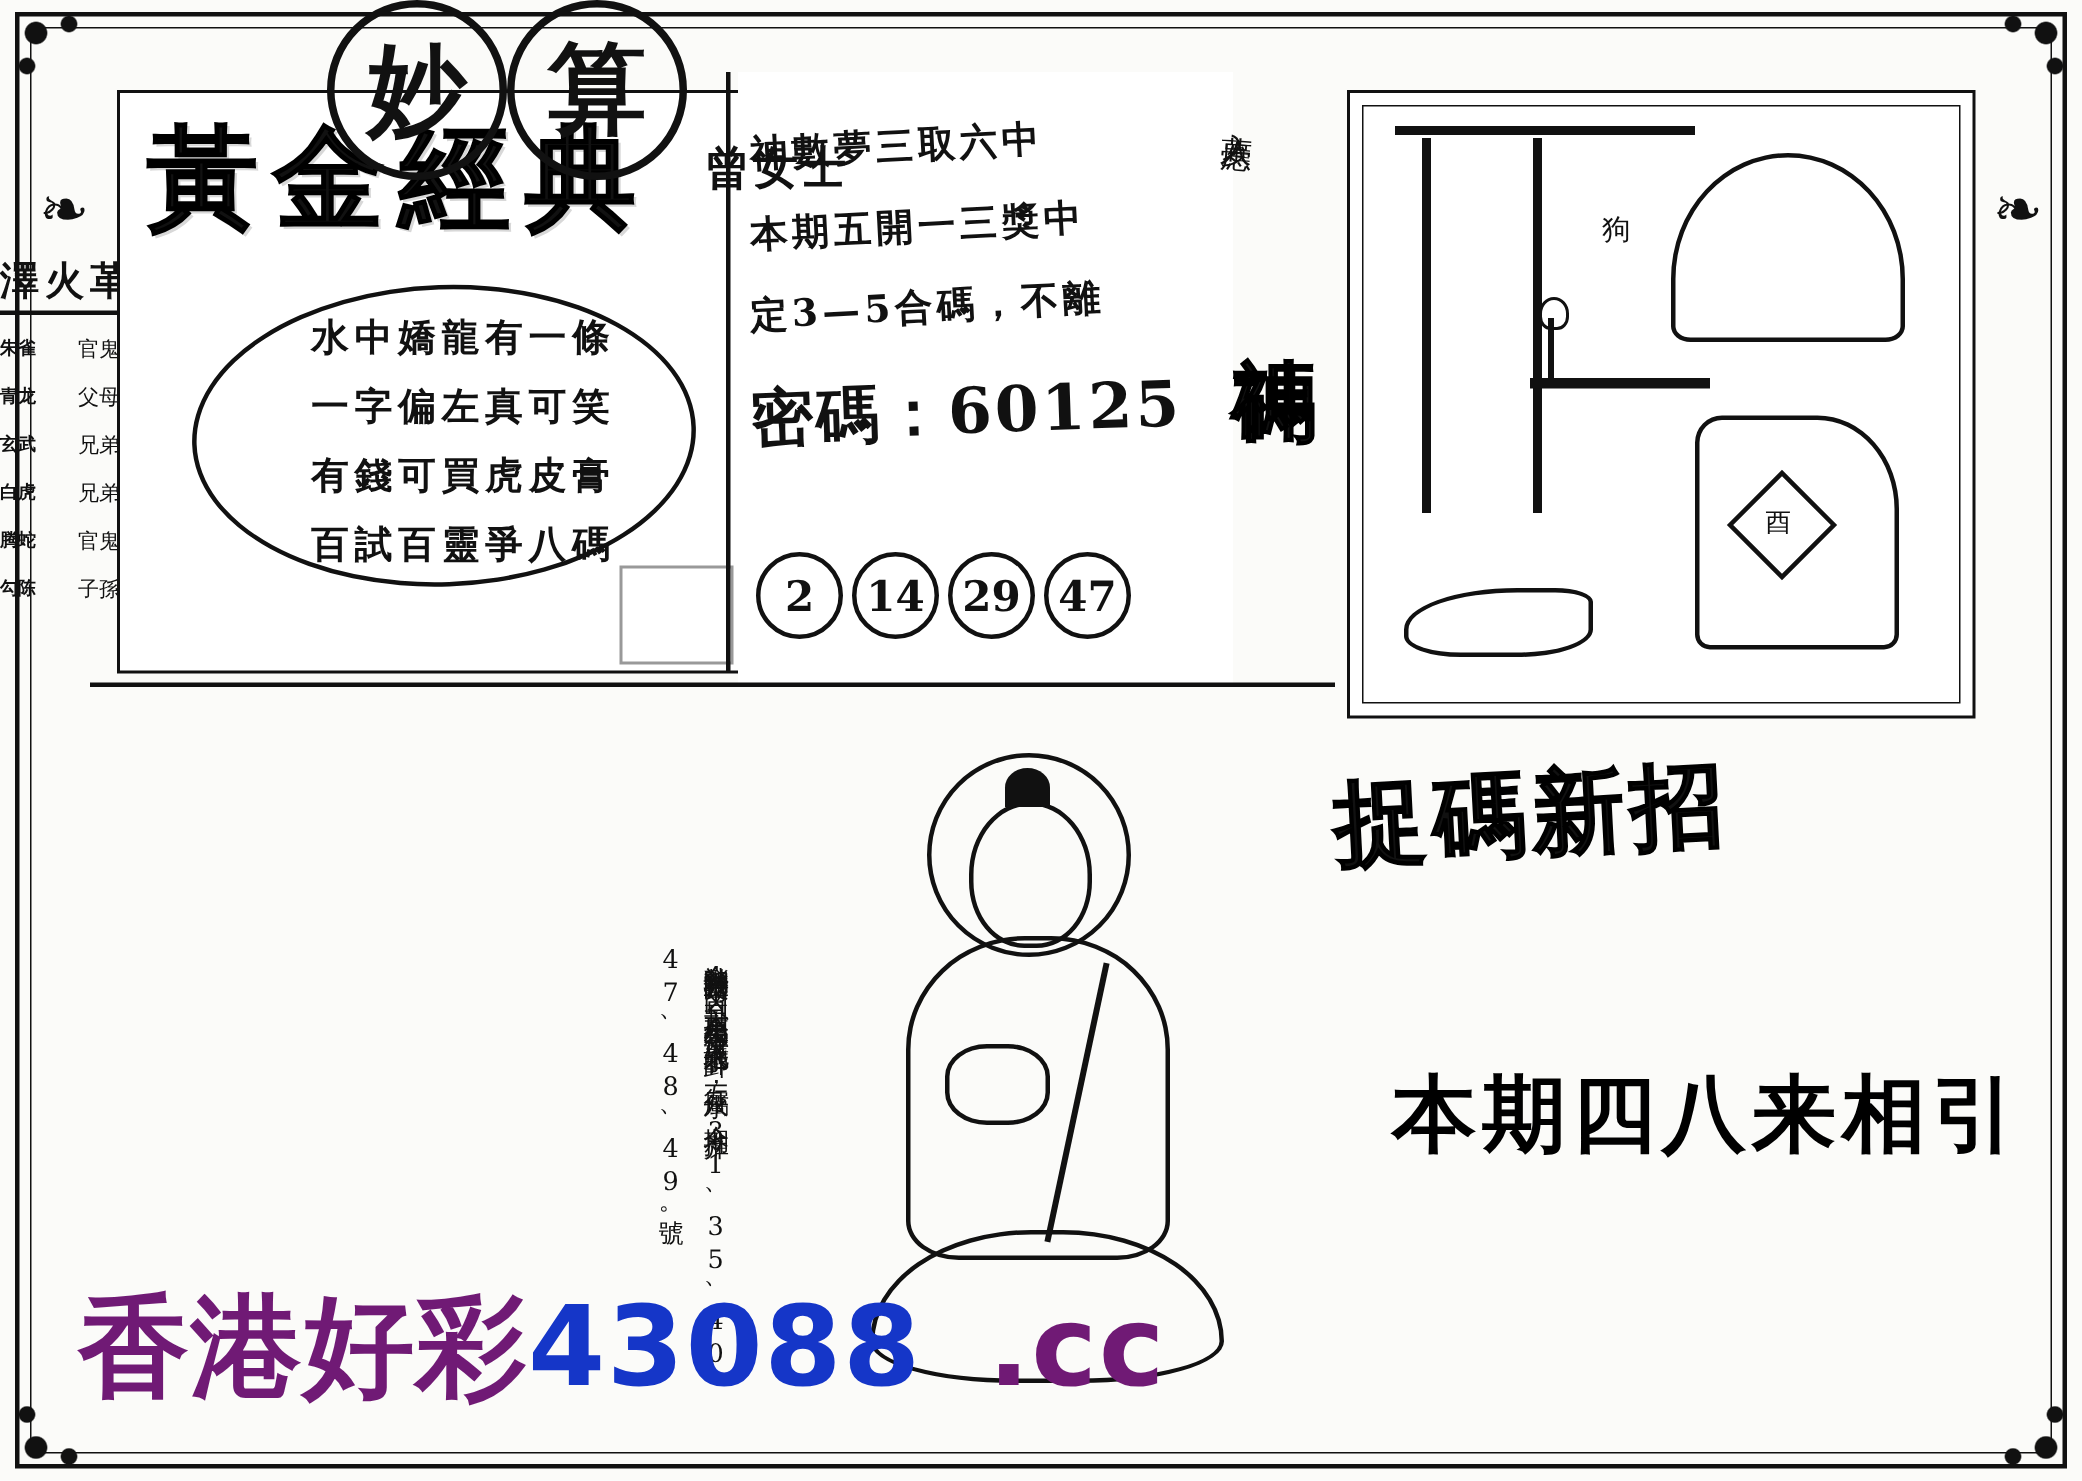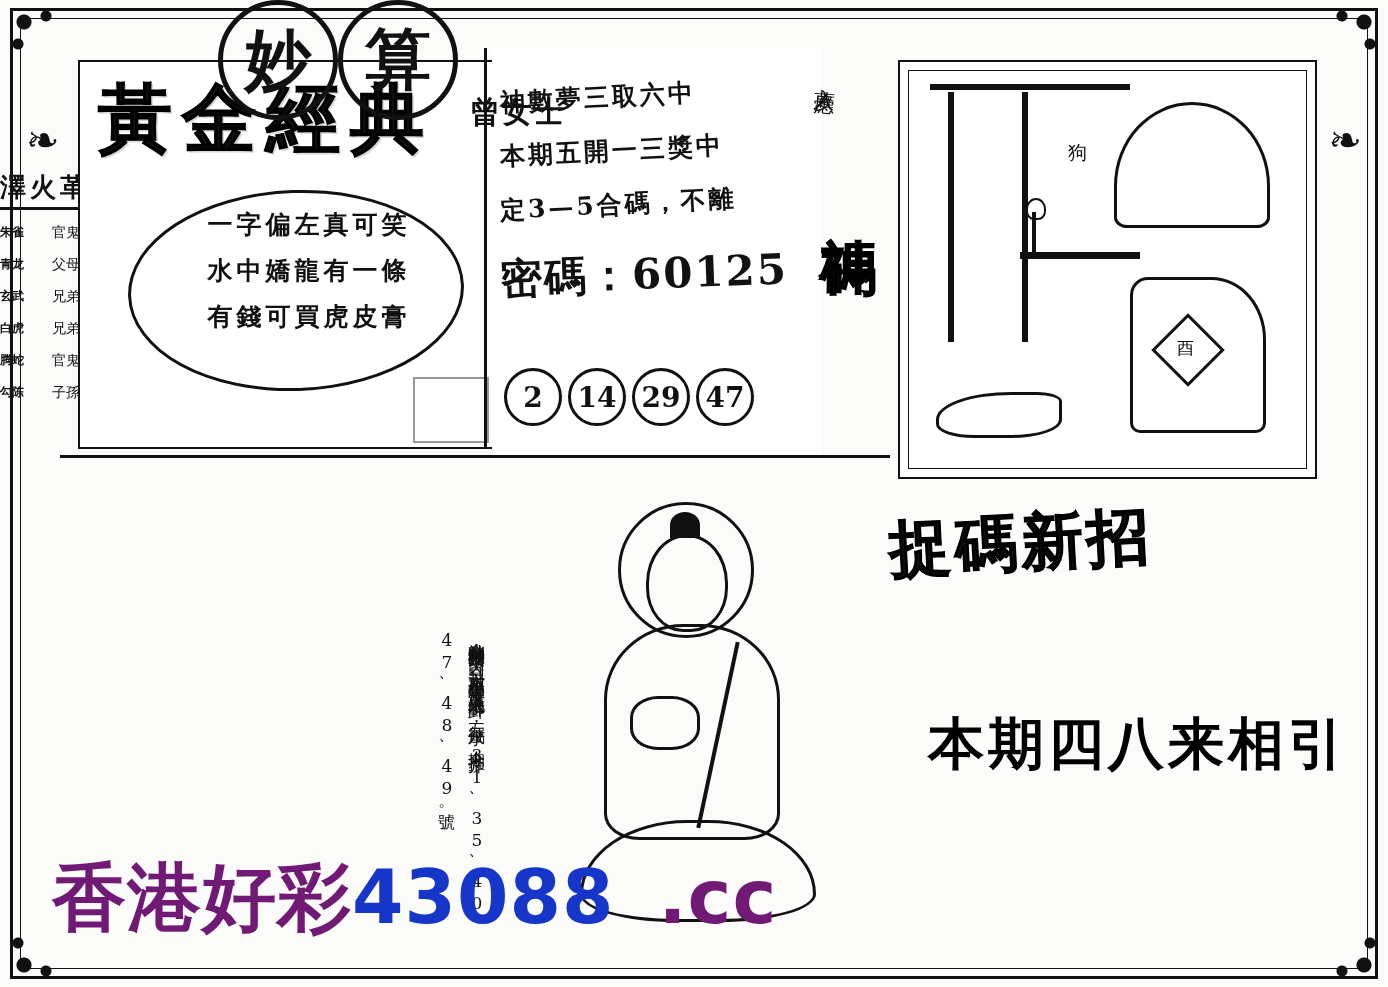--- a/index.html
+++ b/index.html
@@ -197,23 +197,24 @@
   <div class="corner tr"></div>
   <div class="corner bl"></div>
   <div class="corner br"></div>
   <div class="scroll" style="left:26px;top:120px;">❧</div>
   <div class="scroll" style="right:26px;top:120px;">❧</div>
 
   <div class="box cn" id="goldenClassic">
     <div class="brush" id="gcTitle">黃金經典</div>
     <div id="gcOval"></div>
     <div id="gcLines">
+      <div class="cn">水中嬌龍有一條</div>
       <div class="cn">一字偏左真可笑</div>
-      <div class="cn">水中嬌龍有一條</div>
       <div class="cn">有錢可買虎皮膏</div>
+      <div class="cn">百試百靈爭八碼</div>
     </div>
     <div id="gcStamp"></div>
   </div>
 
   <div class="box cn" id="codePanel">
     <div style="position:absolute;left:8px;top:28px;width:320px;">
       <div class="ln">神數夢三取六中</div>
       <div class="ln">本期五開一三獎中</div>
       <div class="ln">定3—5合碼，不離</div>
       <div id="codeNum">

